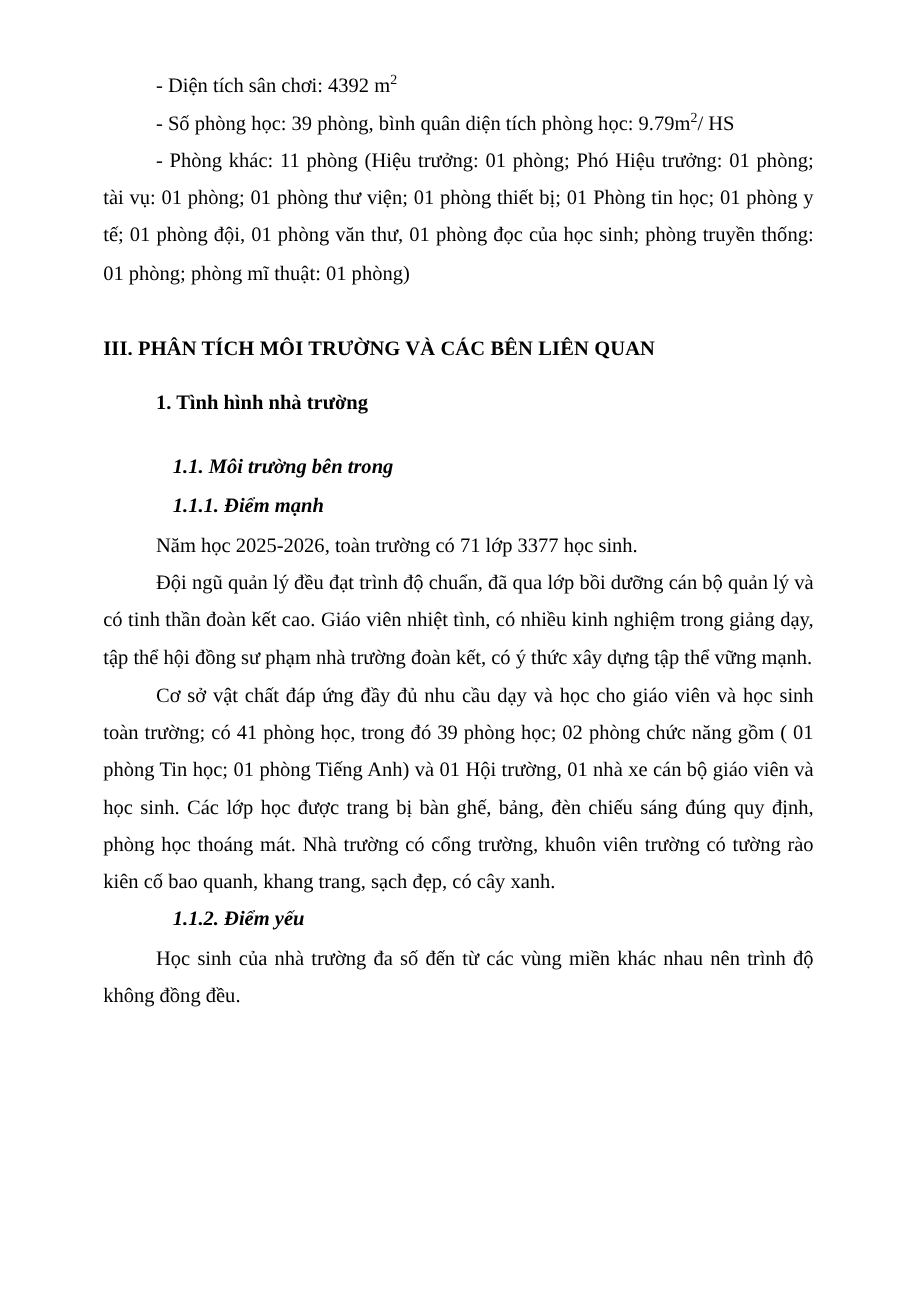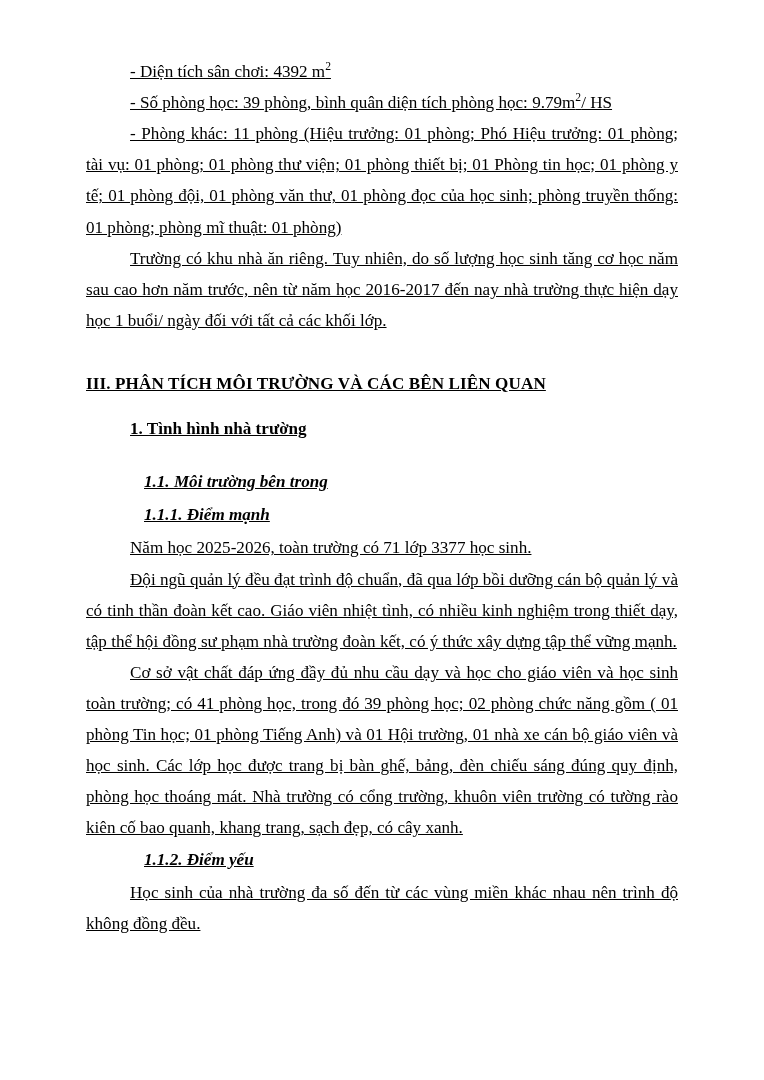--- a/index.html
+++ b/index.html
@@ -14,21 +14,20 @@
     color: #000000;
     -webkit-font-smoothing: antialiased;
   }
   .page {
     position: relative;
     width: 764px;
     height: 1080px;
     box-sizing: border-box;
     padding: 56px 86px 40px 86px;
     background: #ffffff;
-    text-decoration: underline;
   }
   .doc-body {
     font-size: 17.1px;
     line-height: 1.82;
     text-align: justify;
     text-justify: inter-word;
   }
   p {
     margin: 0;
   }
@@ -71,24 +70,23 @@
   }
 </style>
 </head>
 <body>
 
 <div class="page">
   <div class="doc-body" id="doc-body">
       <p class="para-dash"><span>- Diện tích sân chơi: 4392 m</span><sup>2</sup><span></span></p>
       <p class="para-dash"><span>- Số phòng học: 39 phòng, bình quân diện tích phòng học: 9.79m</span><sup>2</sup><span>/ HS</span></p>
       <p class="para-dash">- Phòng khác: 11 phòng (Hiệu trưởng: 01 phòng; Phó Hiệu trưởng: 01 phòng; tài vụ: 01 phòng; 01 phòng thư viện; 01 phòng thiết bị; 01 Phòng tin học; 01 phòng y tế; 01 phòng đội, 01 phòng văn thư, 01 phòng đọc của học sinh; phòng truyền thống: 01 phòng; phòng mĩ thuật: 01 phòng)</p>
-      <p class="para">Trường có khu nhà ăn riêng. Tuy nhiên, do số lượng học sinh tăng cơ học năm sau cao hơn năm trước, nên từ năm học 2016-2017 đến nay nhà trường thực hiện dạy học 1 buổi/ ngày đối với tất cả các khối lớp.</p>
       <p class="heading-main">III. PHÂN TÍCH MÔI TRƯỜNG VÀ CÁC BÊN LIÊN QUAN</p>
       <p class="heading-1">1. Tình hình nhà trường</p>
       <p class="heading-2">1.1. Môi trường bên trong</p>
       <p class="heading-3">1.1.1. Điểm mạnh</p>
       <p class="para">Năm học 2025-2026, toàn trường có 71 lớp 3377 học sinh.</p>
-      <p class="para">Đội ngũ quản lý đều đạt trình độ chuẩn, đã qua lớp bồi dưỡng cán bộ quản lý và có tinh thần đoàn kết cao. Giáo viên nhiệt tình, có nhiều kinh nghiệm trong thiết dạy, tập thể hội đồng sư phạm nhà trường đoàn kết, có ý thức xây dựng tập thể vững mạnh.</p>
+      <p class="para">Đội ngũ quản lý đều đạt trình độ chuẩn, đã qua lớp bồi dưỡng cán bộ quản lý và có tinh thần đoàn kết cao. Giáo viên nhiệt tình, có nhiều kinh nghiệm trong giảng dạy, tập thể hội đồng sư phạm nhà trường đoàn kết, có ý thức xây dựng tập thể vững mạnh.</p>
       <p class="para">Cơ sở vật chất đáp ứng đầy đủ nhu cầu dạy và học cho giáo viên và học sinh toàn trường; có 41 phòng học, trong đó 39 phòng học; 02 phòng chức năng gồm ( 01 phòng Tin học; 01 phòng Tiếng Anh) và 01 Hội trường, 01 nhà xe cán bộ giáo viên và học sinh. Các lớp học được trang bị bàn ghế, bảng, đèn chiếu sáng đúng quy định, phòng học thoáng mát. Nhà trường có cổng trường, khuôn viên trường có tường rào kiên cố bao quanh, khang trang, sạch đẹp, có cây xanh.</p>
       <p class="heading-3">1.1.2. Điểm yếu</p>
       <p class="para">Học sinh của nhà trường đa số đến từ các vùng miền khác nhau nên trình độ không đồng đều.</p>
     </div>
 </div>
 
 </body></html>

